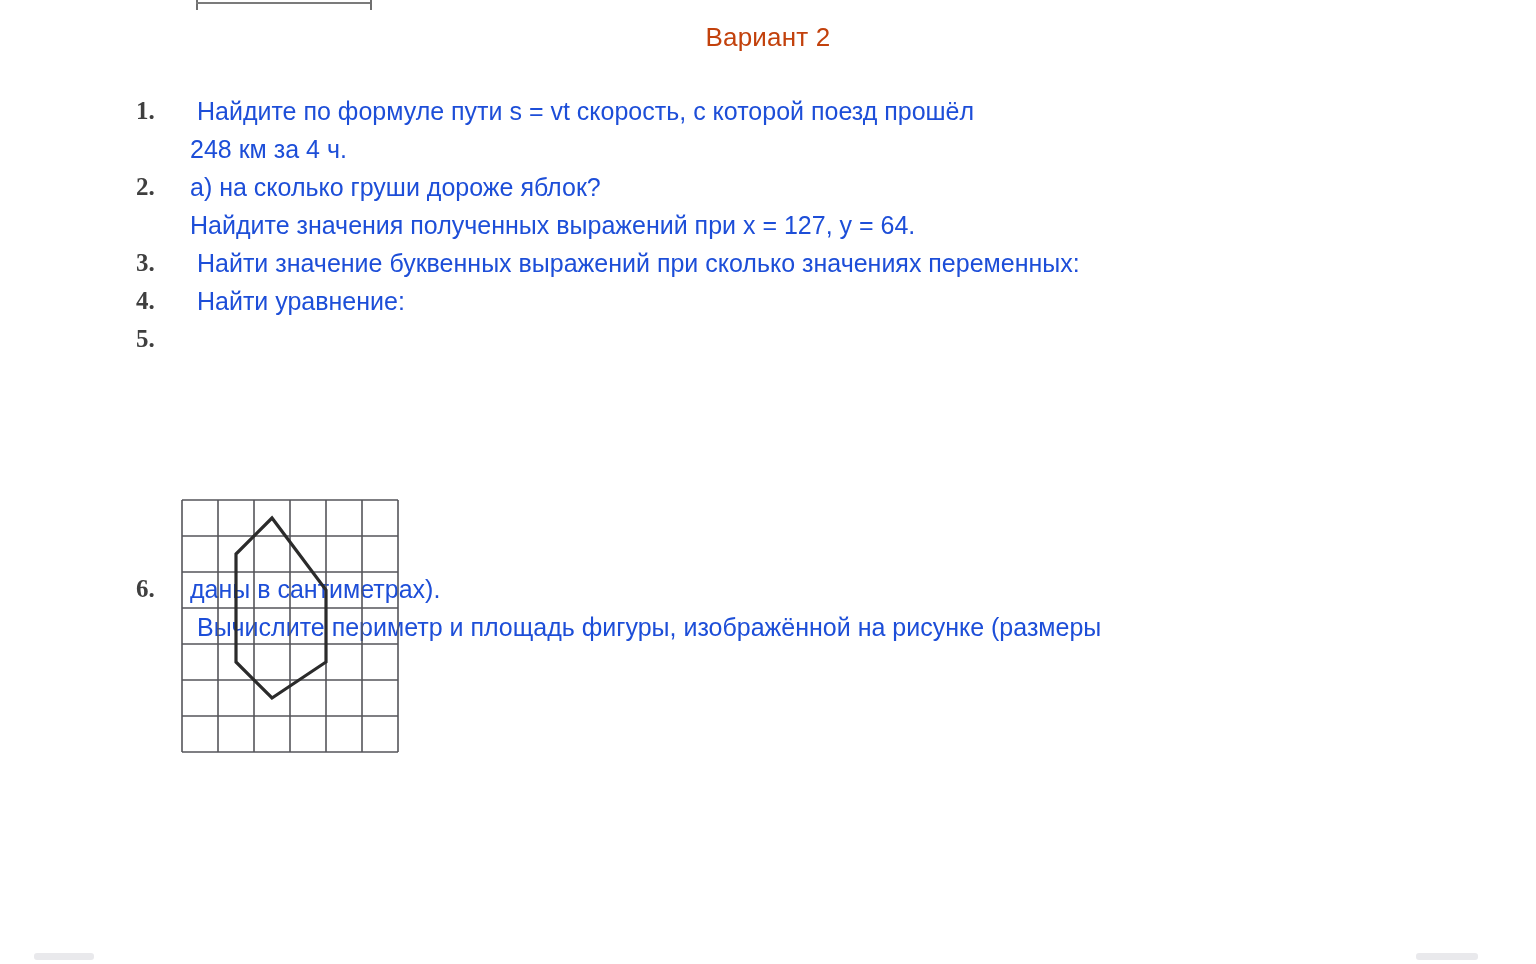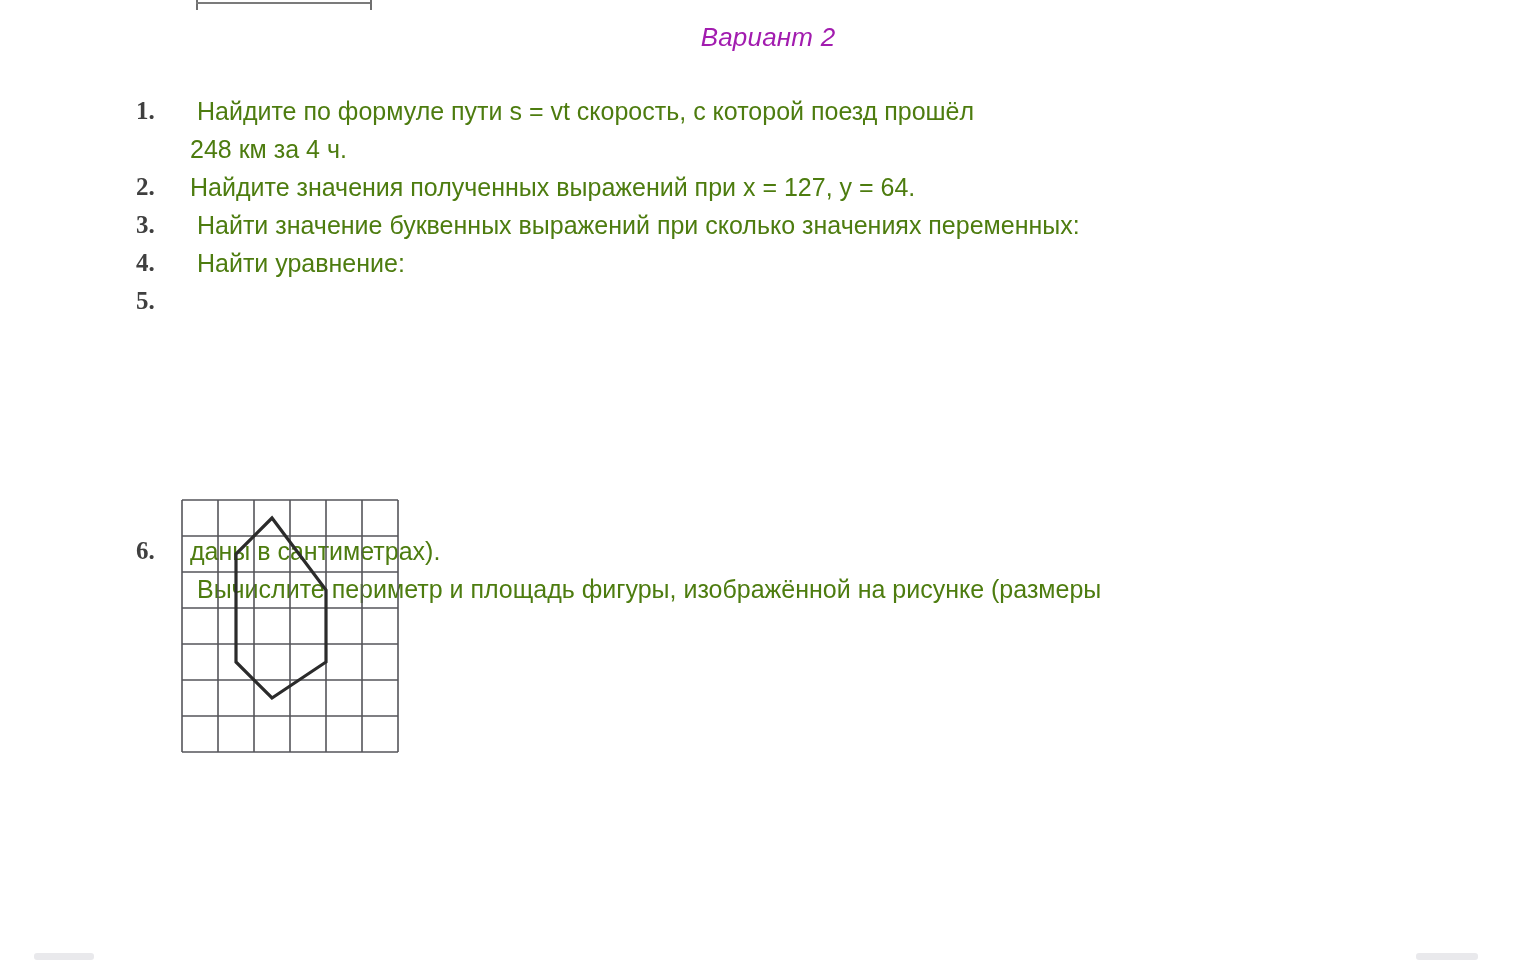--- a/index.html
+++ b/index.html
@@ -53,23 +53,22 @@
   }
 
   
   .page-title {
     position: absolute;
     left: 0;
     right: 0;
     top: 22px;
     text-align: center;
     font-size: 26px;
-    color: #a21caf;
+    color: #c2410c;
     letter-spacing: 0.2px;
-    font-style: italic;
   }
 
   
   .tasks {
     position: absolute;
     left: 136px;
     top: 92px;
     width: 1300px;
   }
   .task {
@@ -85,21 +84,21 @@
     text-align: left;
     font-family: "Liberation Serif", "DejaVu Serif", serif;
     font-weight: bold;
     font-size: 25px;
     line-height: 38px;
     color: #3f3f3f;
   }
   .line {
     font-size: 25px;
     line-height: 38px;
-    color: #4d7c0f;
+    color: #1d4ed8;
     white-space: pre-wrap;
   }
   .line.indent-sub {
     padding-left: 0px;
   }
   .line.indent-eq {
     padding-left: 46px;
   }
   .ital {
     font-style: italic;
@@ -149,20 +148,21 @@
 <div class="tasks">
 
   <div class="task">
     <div class="task-num">1.</div>
     <div class="line"> Найдите по формуле пути s = vt скорость, с которой поезд прошёл</div>
     <div class="line">248 км за 4 ч.</div>
   </div>
 
   <div class="task">
     <div class="task-num">2.</div>
+    <div class="line indent-sub">а) на сколько груши дороже яблок?</div>
     <div class="line indent-sub">Найдите значения полученных выражений при x = 127, y = 64.</div>
   </div>
 
   <div class="task">
     <div class="task-num">3.</div>
     <div class="line"> Найти значение буквенных выражений при сколько значениях переменных:</div>
   </div>
 
   <div class="task">
     <div class="task-num">4.</div>

